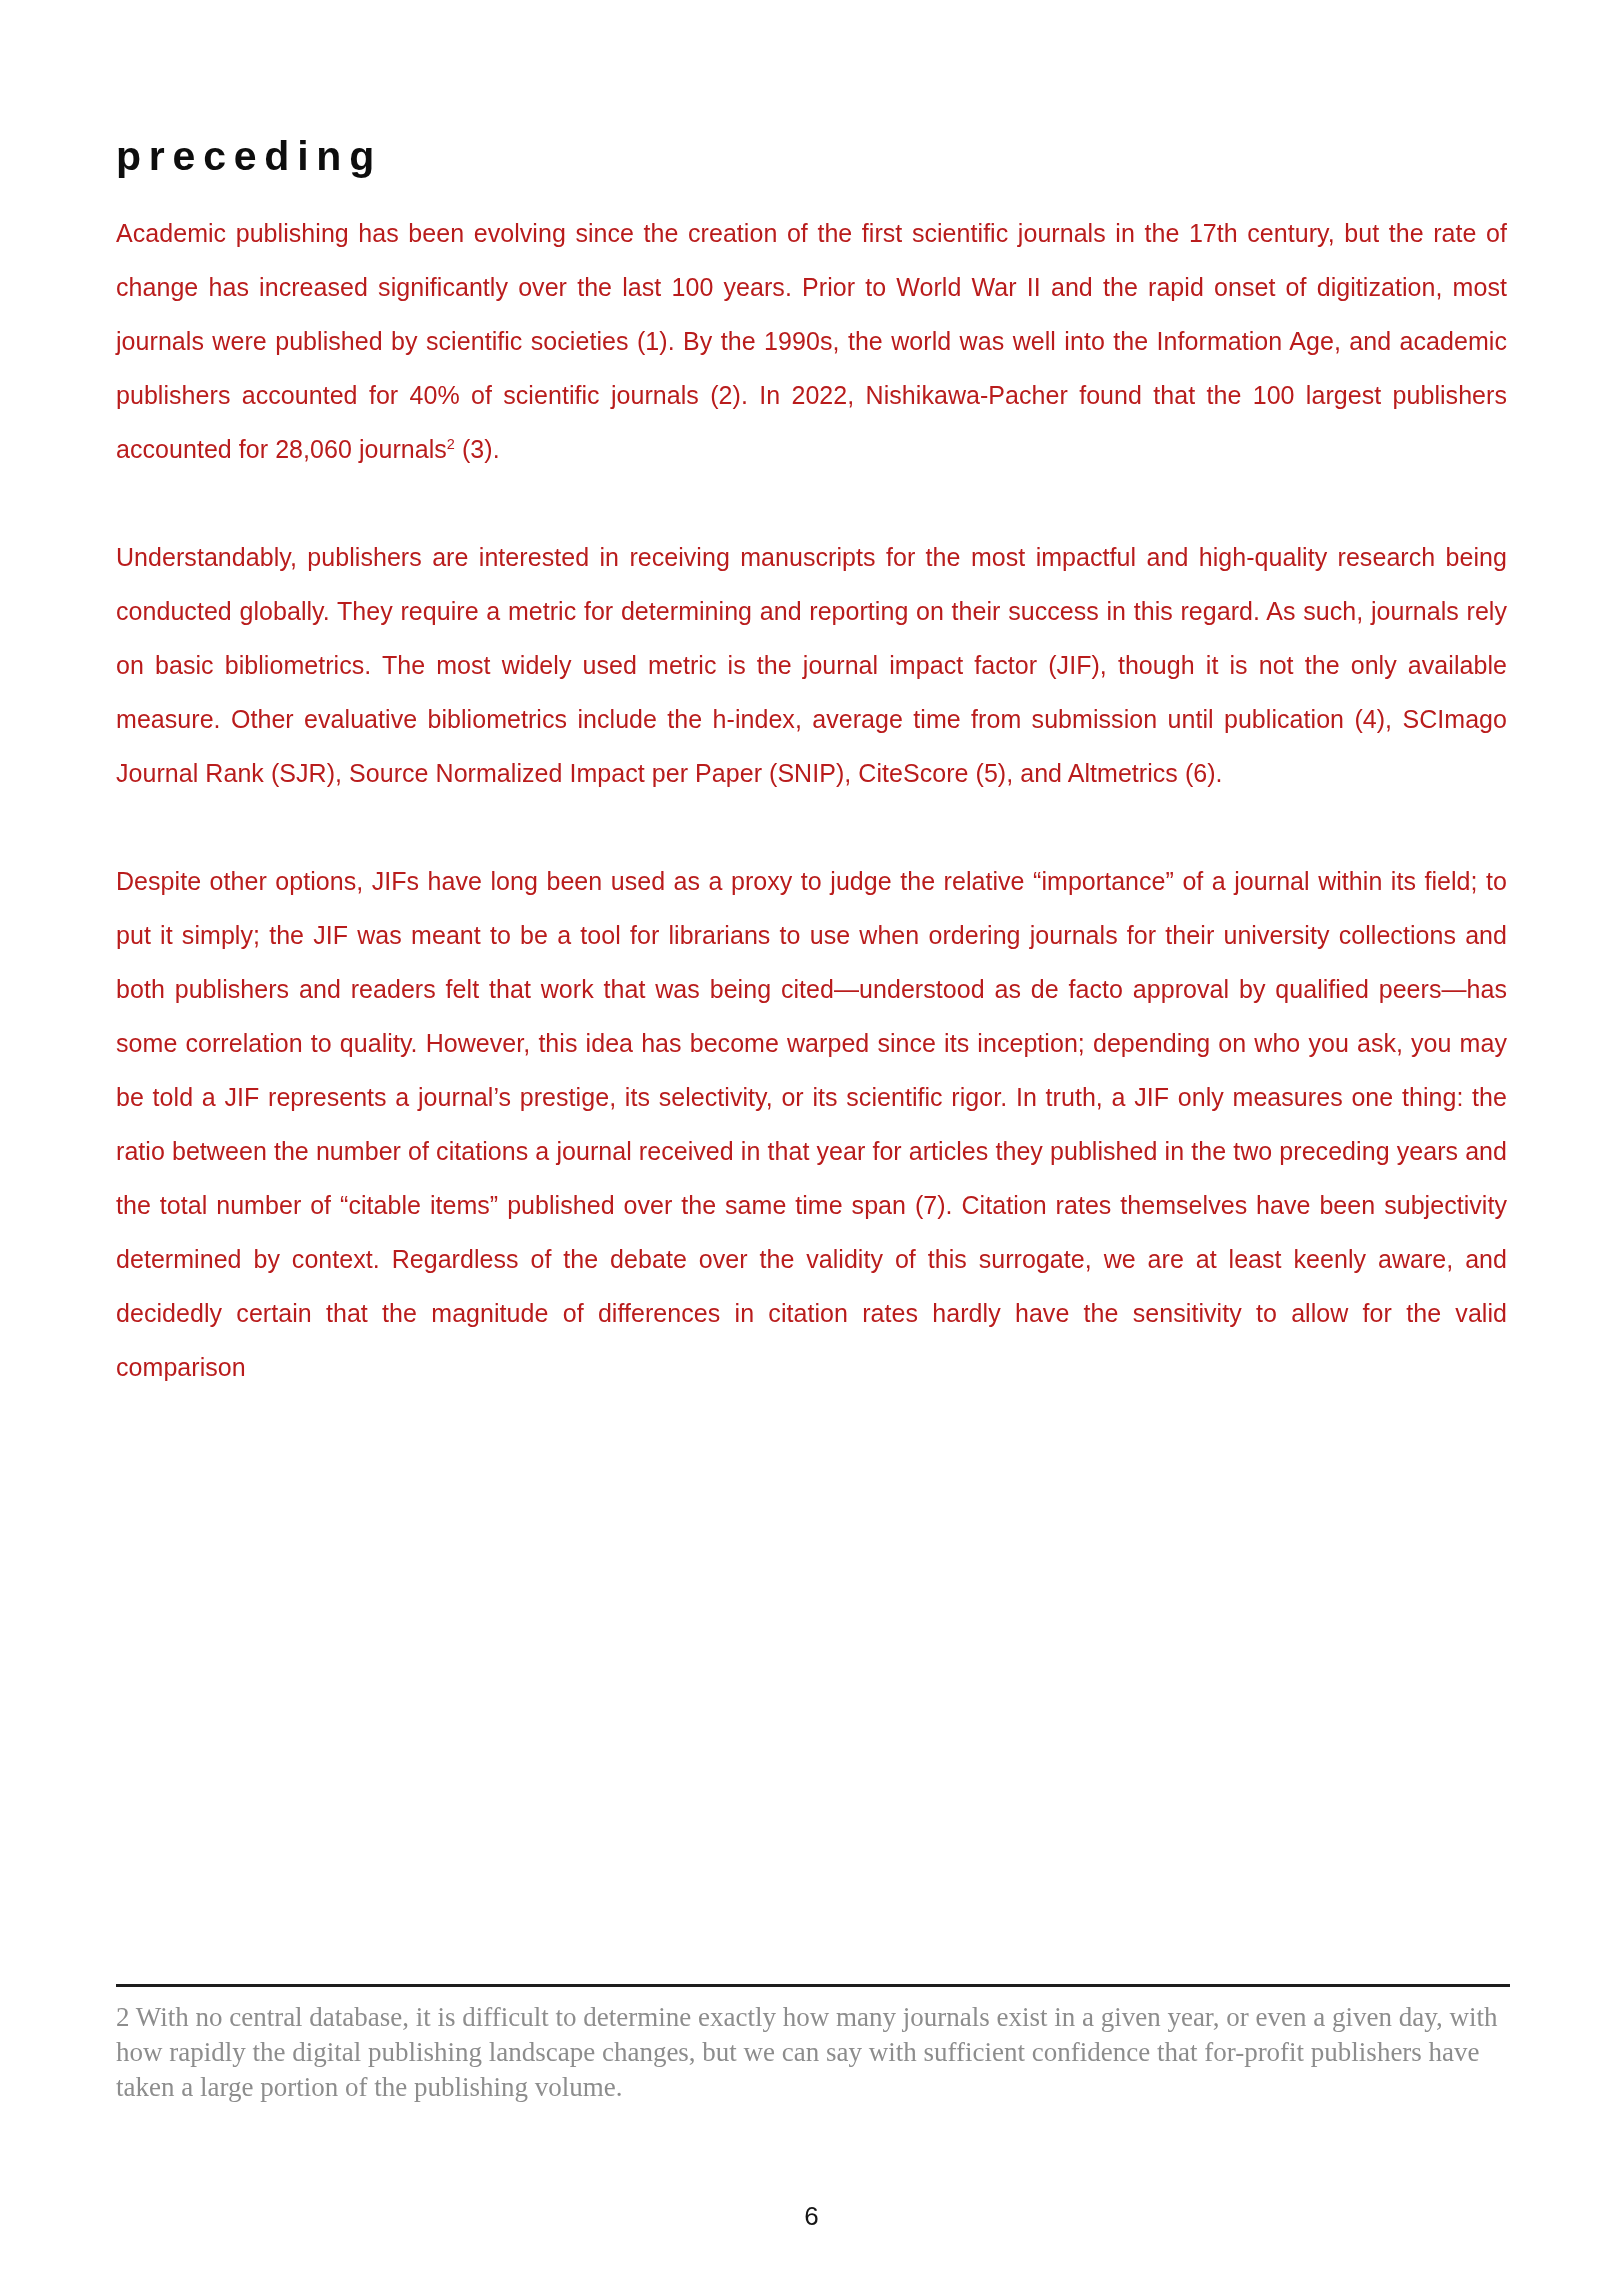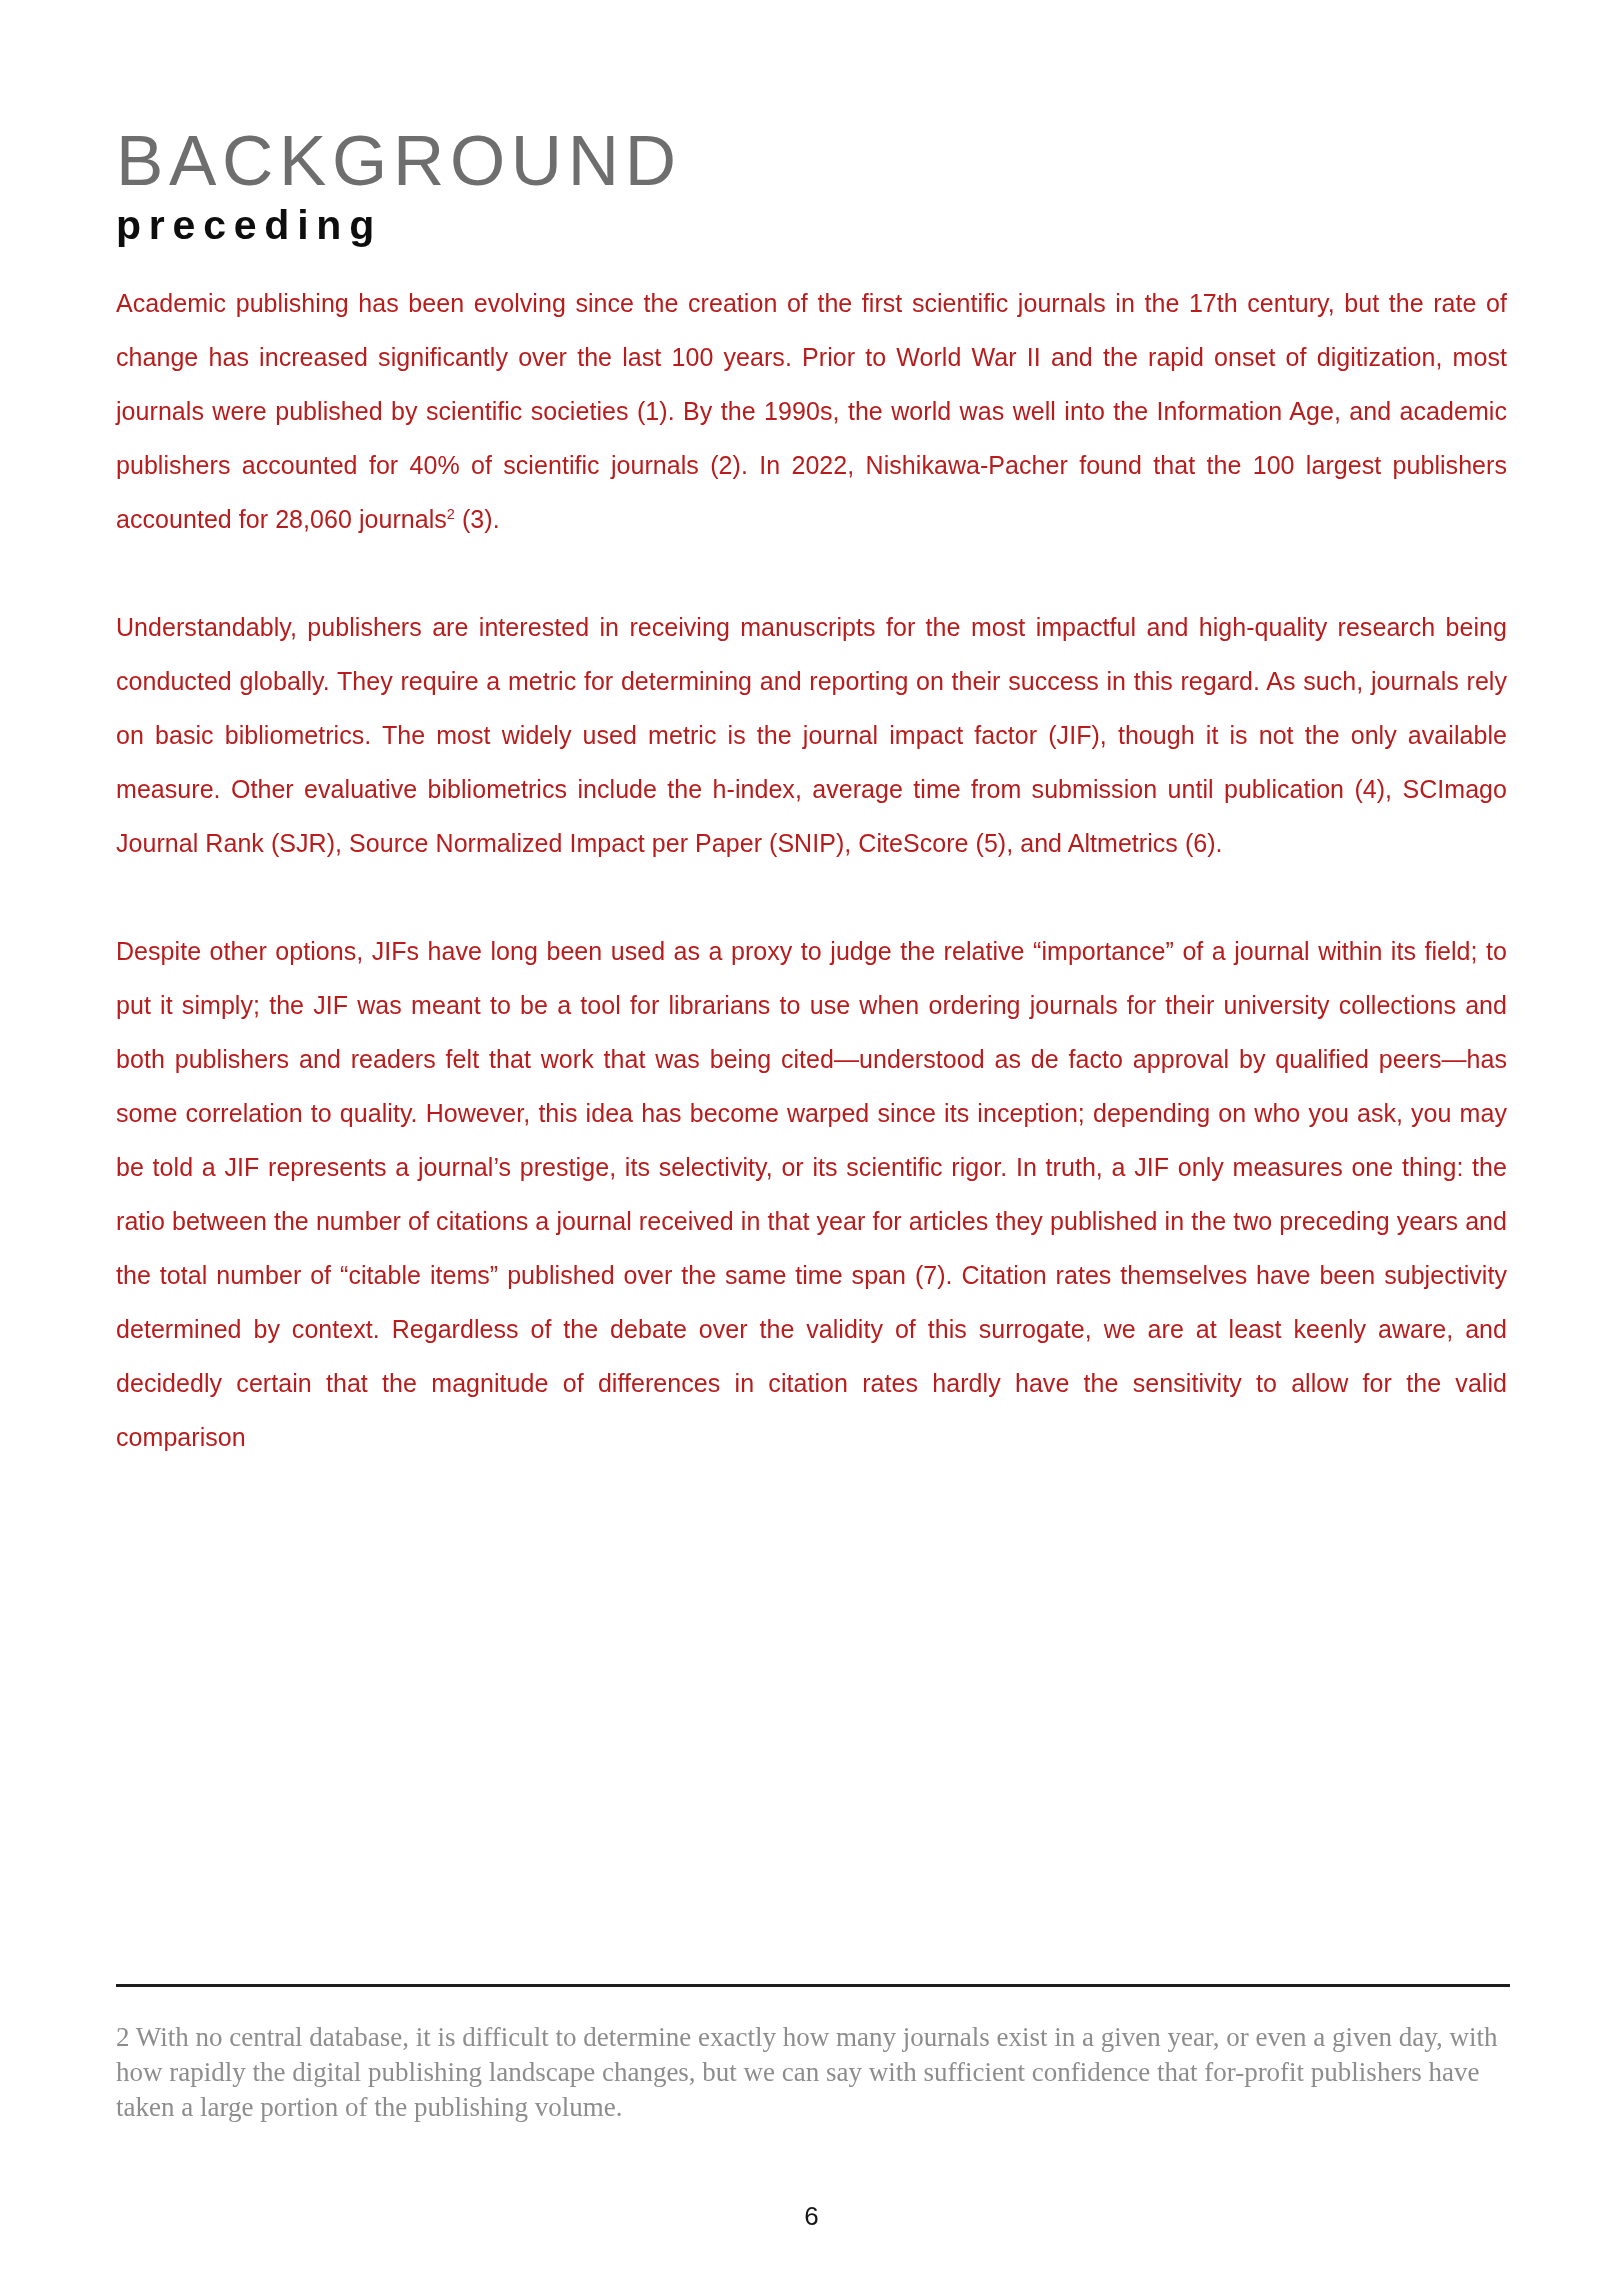--- a/index.html
+++ b/index.html
@@ -58,21 +58,21 @@
     right: 113px;
     top: 1984px;
   }
   .footnote-divider {
     border: none;
     border-top: 3.3px solid #1c1c1c;
     margin: 0;
     width: 100%;
   }
   .footnote-text {
-    margin: 33px 0 0 0;
+    margin: 13px 0 0 0;
     font-family: "Liberation Serif", serif;
     font-size: 27px;
     line-height: 35px;
     color: #8d8d8d;
     text-align: left;
   }
   .page-number {
     position: absolute;
     left: 0;
     right: 0;
@@ -81,21 +81,20 @@
     font-size: 26px;
     color: #151515;
     font-family: "Liberation Sans", sans-serif;
   }
 </style>
 </head>
 <body>
 
 <div class="page">
 
-  <h1 class="section-heading">BACKGROUND</h1>
 
   <h2 class="page-title">
     <span class="title-line">preceding</span>
   </h2>
 
   <div class="body-copy">
     <p><span>Academic publishing has been evolving since the creation of the first scientific journals in the 17th century, but the rate of change has increased significantly over the last 100 years. Prior to World War II and the rapid onset of digitization, most journals were published by scientific societies (1). By the 1990s, the world was well into the Information Age, and academic publishers accounted for 40% of scientific journals (2). In 2022, Nishikawa-Pacher found that the 100 largest publishers accounted for 28,060 journals</span><sup>2</sup><span> (3).</span></p>
 
     <p>Understandably, publishers are interested in receiving manuscripts for the most impactful and high-quality research being conducted globally. They require a metric for determining and reporting on their success in this regard. As such, journals rely on basic bibliometrics. The most widely used metric is the journal impact factor (JIF), though it is not the only available measure. Other evaluative bibliometrics include the h-index, average time from submission until publication (4), SCImago Journal Rank (SJR), Source Normalized Impact per Paper (SNIP), CiteScore (5), and Altmetrics (6).</p>
 

